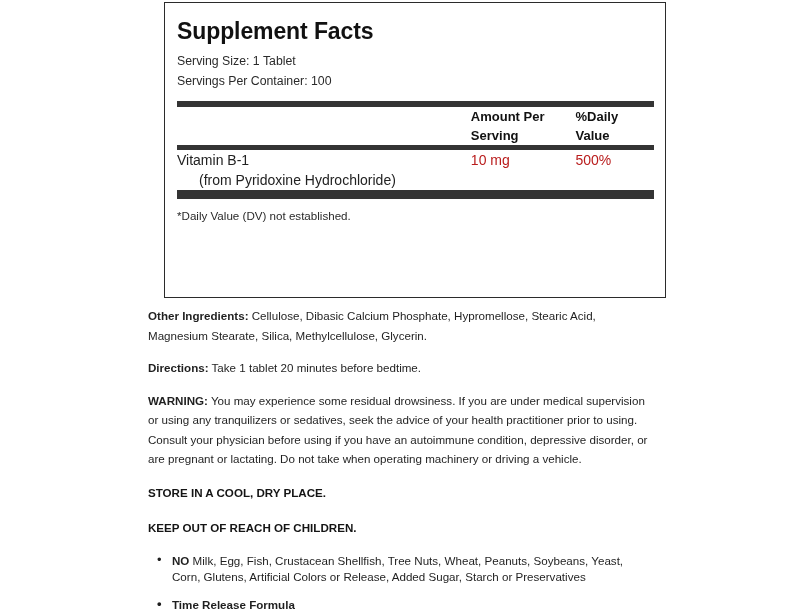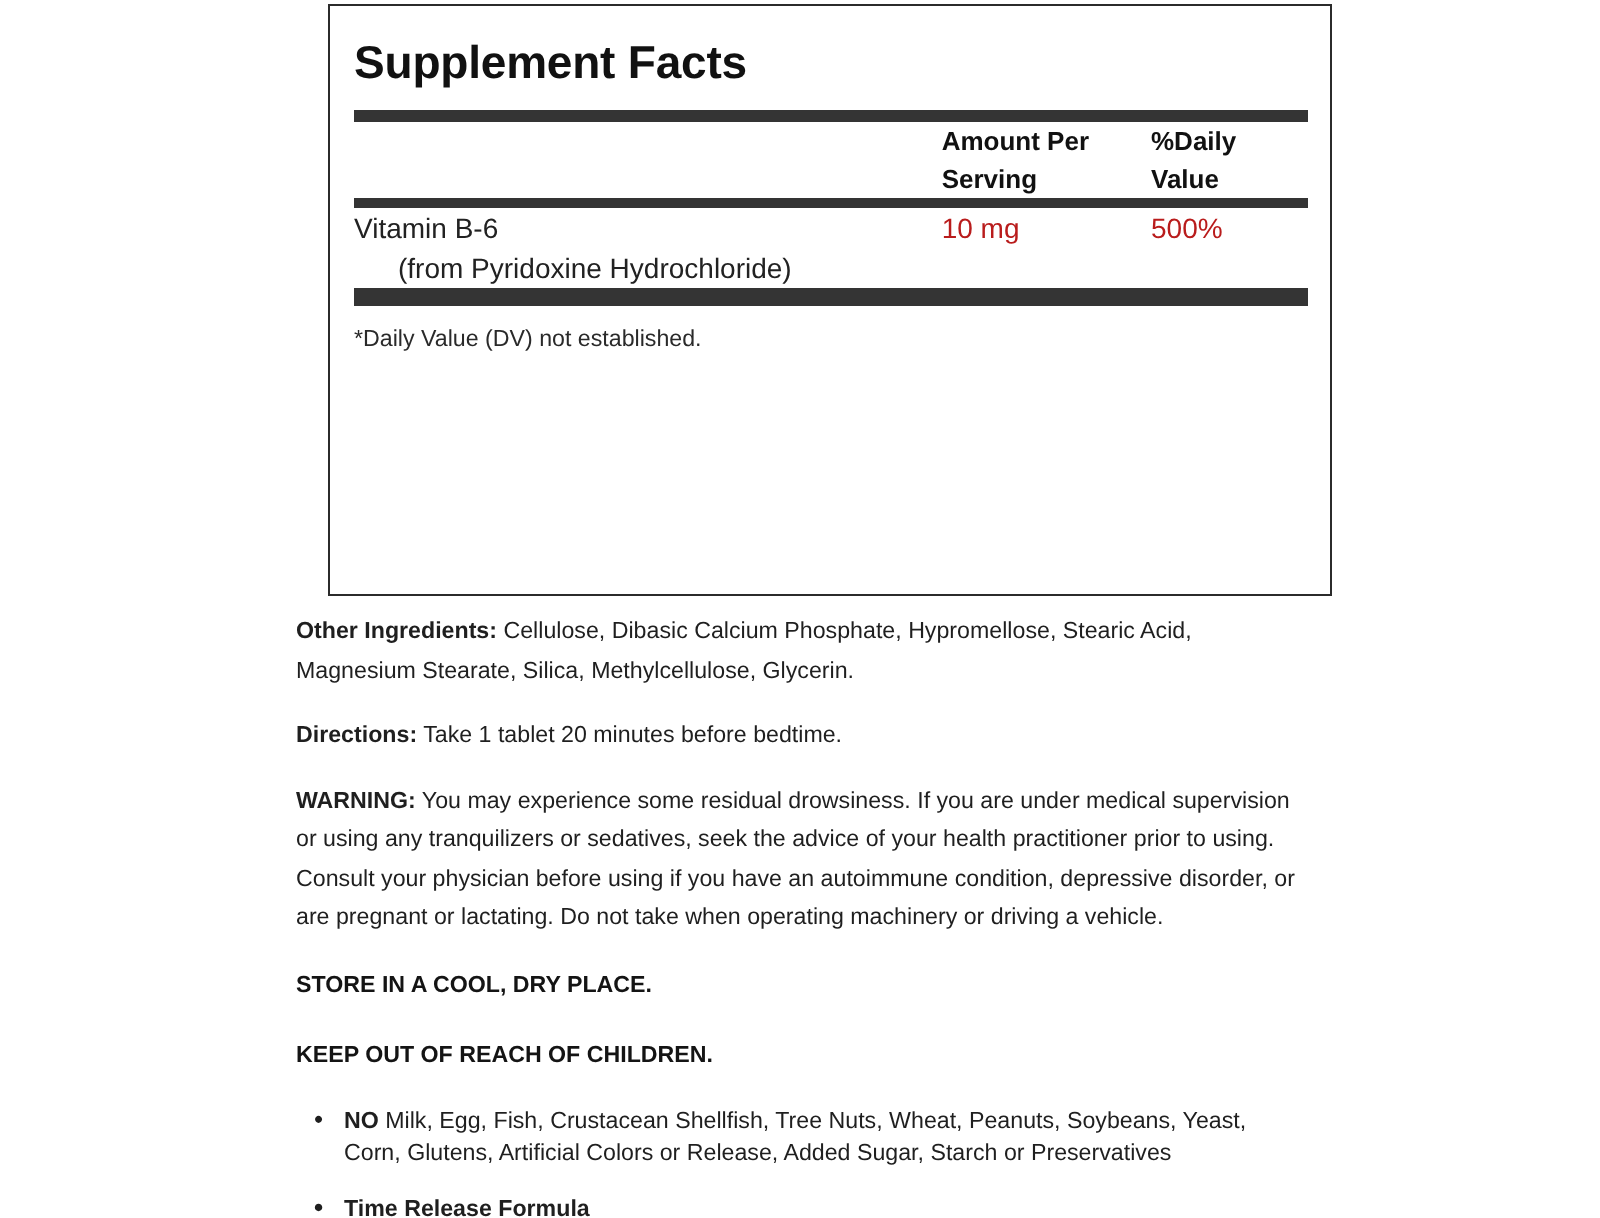--- a/index.html
+++ b/index.html
@@ -177,20 +177,24 @@
 </head>
 <body>
 
 <div class="page">
 
   <div class="facts-box">
     <div class="facts-inner">
 
       <div class="facts-title">Supplement Facts</div>
 
+      <div class="serving-block">
+        <div class="serving-line">Serving Size: 1 Tablet</div>
+        <div class="serving-line">Servings Per Container: 100</div>
+      </div>
 
       <div class="rule-thick"></div>
 
       <table class="facts-table">
         <colgroup>
           <col class="col-name">
           <col class="col-amt">
           <col class="col-dv">
         </colgroup>
         <tbody>
@@ -212,21 +216,21 @@
 
       <table class="facts-table">
         <colgroup>
           <col class="col-name">
           <col class="col-amt">
           <col class="col-dv">
         </colgroup>
         <tbody>
           <tr>
             <td class="row-name row-pad-bottom">
-              <span>Vitamin B-6</span>
+              <span>Vitamin B-1</span>
               <span class="row-sub">(from Pyridoxine Hydrochloride)</span>
             </td>
             <td class="row-val row-pad-bottom">10 mg</td>
             <td class="row-val row-pad-bottom">500%</td>
           </tr>
         </tbody>
       </table>
 
       <div class="rule-thin"></div>
 

